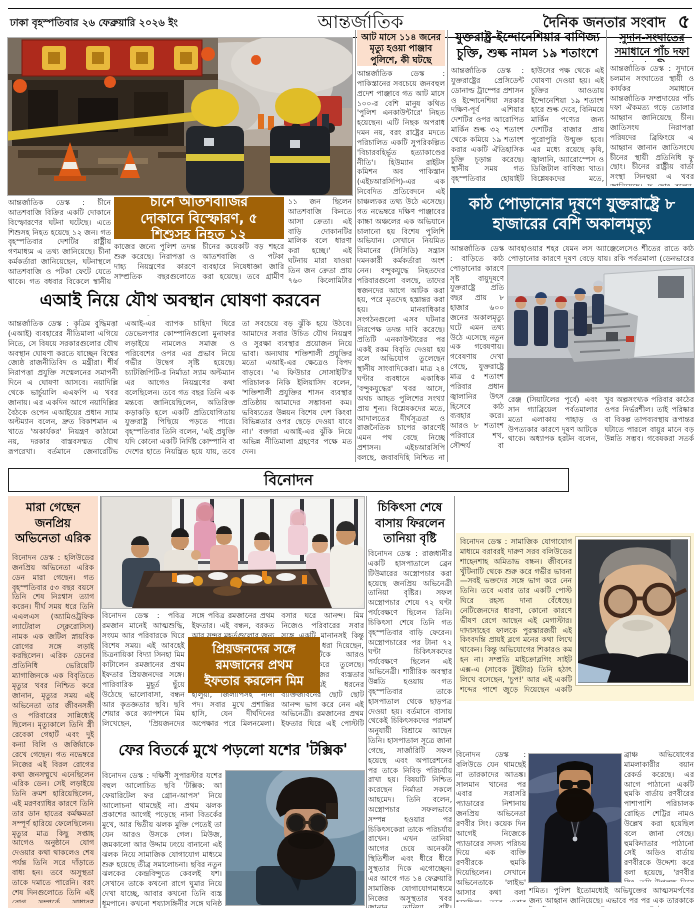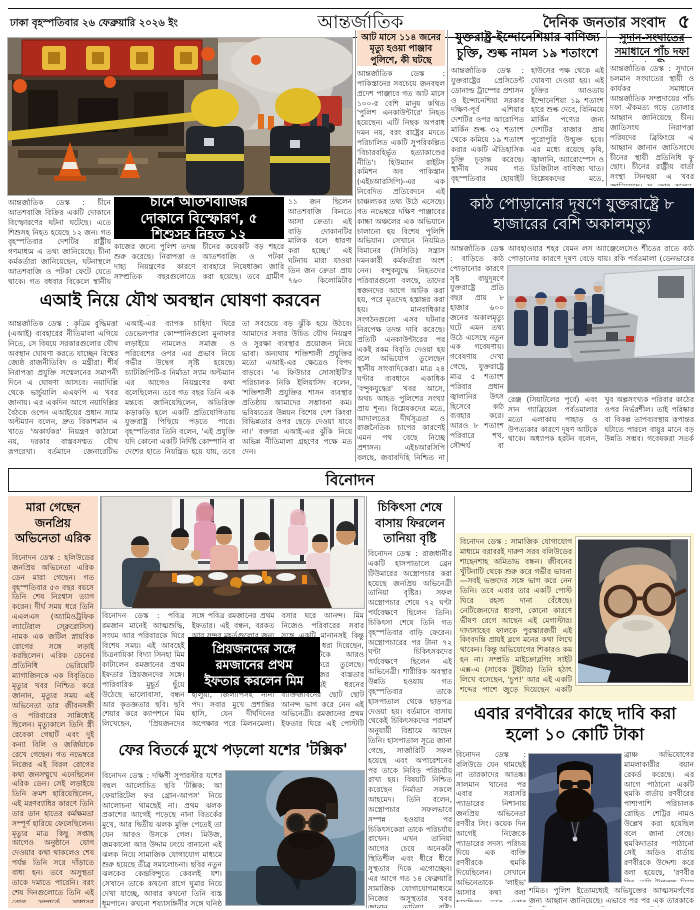--- a/index.html
+++ b/index.html
@@ -17,23 +17,23 @@
          display:flex; align-items:center; justify-content:space-between; padding:14px 2px;}
   .hdr-date { font-size:10px; font-weight:bold; }
   .hdr-sec  { font-size:18px; font-weight:normal; }
   .hdr-paper{ font-size:14px; font-weight:bold; display:flex; align-items:center; gap:12px;}
   .hdr-page { font-size:19px; font-weight:bold; }
   
   .bt { font-size:7.4px; line-height:1.33; text-align:justify; overflow:hidden; color:#1c1c1c; }
   .cols2 { column-count:2; column-gap:7px; }
   .cols3 { column-count:3; column-gap:7px; }
   .hl { font-weight:bold; color:#0a0a0a; text-align:center; overflow:hidden; }
-  .box-red    { background:#000000; color:#fff; font-weight:bold; text-align:center;
+  .box-red    { background:#a16207; color:#fff; font-weight:bold; text-align:center;
                 display:flex; align-items:center; justify-content:center; padding:2px 14px; overflow:hidden;}
-  .box-blue   { background:#0f172a; color:#fff; font-weight:normal; text-align:center;
+  .box-blue   { background:#0c4a6e; color:#fff; font-weight:bold; text-align:center;
                 display:flex; align-items:center; justify-content:center; padding:2px 8px; overflow:hidden;}
   .box-purple { background:#8a3a96; color:#fff; font-weight:bold; text-align:center;
                 display:flex; align-items:center; justify-content:center; padding:2px 6px; overflow:hidden;}
   .box-peach  { background:#fbdfcd; }
   .vr { width:1px; background:#9a9a9a; }
   .photo { display:block; }
   .photo-frame { outline:1px solid #b5b5b5; }
   .divider-box { border:1.2px solid #222; display:flex; align-items:center; justify-content:center;
                  font-weight:bold; font-size:15px; }
   .cream { background:#fdf5d8; }
@@ -159,21 +159,21 @@
         <circle cx="72" cy="30" r="5" fill="#d2a37e"></circle>
         <path d="M66,28 a6,6 0 0,1 12,0 z" fill="#28406a"></path>
       <rect x="84" y="28" width="12" height="30" rx="3" fill="#2c3a55"></rect>
         <circle cx="90" cy="22" r="4.5" fill="#d2a37e"></circle>
         <path d="M85,20 a5.5,5.5 0 0,1 11,0 z" fill="#c8ccd4"></path>
     </g>
   </svg>
 
   <div class="abs bt cols2" style="left:508px; top:395px; width:186px; height:53px;">রেঞ্জ (সিয়াটলের পূর্বে) এবং সান গ্যাব্রিয়েল পর্বতমালার মতো এলাকায় পাহাড় ও উপত্যকার কারণে দূষণ আটকে থাকে। অধ্যাপক হরটন বলেন, খুব অল্পসংখ্যক পরিবার কাঠের ওপর নির্ভরশীল। তাই পরিষ্কার বা বিকল্প তাপব্যবস্থায় রূপান্তর ঘটাতে পারলে বায়ুর মানে বড় উন্নতি সম্ভব। গবেষকরা সতর্ক করেছেন, আবাসিক কাঠ ও কয়লা পোড়ানোর ক্ষতিকর প্রভাবে শুধু যুক্তরাষ্ট্র নয়, যুক্তরাজ্যসহ অন্যান্য দেশেও দেখা যাচ্ছে। সূত্র: দা গার্ডিয়ান</div>
 
-  <div class="abs divider-box" style="left:8px; top:468px; width:684px; height:24px;">বিনোদন</div>
+  <div class="abs divider-box" style="left:8px; top:468px; width:561px; height:24px;">বিনোদন</div>
 
   <div class="abs vr" style="left:100px; top:496px; height:412px;"></div>
   <div class="abs vr" style="left:366px; top:496px; height:412px;"></div>
   <div class="abs vr" style="left:454px; top:496px; height:412px;"></div>
 
   <div class="abs box-peach" style="left:8px; top:496px; width:90px; height:412px; padding:4px;">
     <div class="hl" style="font-size:11.5px; line-height:1.35; height:50px;">মারা গেছেন জনপ্রিয় অভিনেতা এরিক ডেন</div>
     <div class="bt" style="height:350px; margin-top:3px;">বিনোদন ডেস্ক : হলিউডের জনপ্রিয় অভিনেতা এরিক ডেন মারা গেছেন। গত বৃহস্পতিবার ৫৩ বছর বয়সে তিনি শেষ নিঃশ্বাস ত্যাগ করেন। দীর্ঘ সময় ধরে তিনি এএলএস (অ্যামিওট্রফিক ল্যাটেরাল স্ক্লেরোসিস) নামক এক জটিল স্নায়বিক রোগের সঙ্গে লড়াই করছিলেন। এরিক ডেনের প্রতিনিধি ভেরিয়েটি ম্যাগাজিনকে এক বিবৃতিতে মৃত্যুর খবর নিশ্চিত করে জানান, মৃত্যুর সময় এই অভিনেতা তার জীবনসঙ্গী ও পরিবারের সান্নিধ্যেই ছিলেন। মৃত্যুকালে তিনি স্ত্রী রেবেকা গেহার্ট এবং দুই কন্যা বিলি ও জর্জিয়াকে রেখে গেছেন। গত নভেম্বরে নিজের এই বিরল রোগের কথা জনসম্মুখে এনেছিলেন এরিক ডেন। সেই লড়াইয়ে তিনি ক্রমশ হারিয়েছিলেন, এই মরণব্যাধির কারণে তিনি তার ডান হাতের কর্মক্ষমতা সম্পূর্ণ হারিয়ে ফেলেছিলেন। মৃত্যুর মাত্র কিছু সপ্তাহ আগেও অনুষ্ঠানে যোগ দেওয়ার কথা থাকলেও শেষ পর্যন্ত তিনি সরে দাঁড়াতে বাধ্য হন। তবে অসুস্থতা তাকে দমাতে পারেনি। বরং শেষ দিনগুলোতে তিনি এই রোগ সম্পর্কে সাধারণ মানুষের মধ্যে সচেতনতা বাড়াতে এবং গবেষণার কাজে নিজেকে স্বেচ্ছায় যুক্ত করেছিলেন। জনপ্রিয় মেডিক্যাল ড্রামা সিরিজ 'গ্রে'স আনাটমি'-তে ডক্টর মার্ক স্লোয়ান চরিত্রে অভিনয় করে বিশ্বজুড়ে পরিচিতি পেয়েছিলেন এরিক ডেন। এ ছাড়াও এইচবিও-র জনপ্রিয় সিরিজ 'ইউফোরিয়া'-তে তার 'ক্যাল জ্যাকবস' চরিত্রটি দর্শকদের কাছে ব্যাপক প্রশংসিত হয়।</div>
   </div>
 
@@ -267,21 +267,20 @@
       <circle cx="84" cy="62" r="15" fill="rgba(50,40,35,0.14)" stroke="#42291c" stroke-width="4.5"></circle>
       <rect x="57" y="59" width="13" height="4" fill="#42291c"></rect>
       <line x1="99" y1="58" x2="112" y2="52" stroke="#42291c" stroke-width="4"></line>
       <ellipse cx="62" cy="105" rx="34" ry="27" fill="#e3ded2"></ellipse>
       <ellipse cx="62" cy="89" rx="16" ry="6" fill="#cfc9bb"></ellipse>
       <path d="M0,148 L0,126 Q30,112 62,122 Q94,112 114,126 L114,148 Z" fill="#17171c"></path>
       <polygon points="0,148 0,128 34,136 30,148" fill="#a8bfd4"></polygon>
     </svg>
   </div>
 
-  <div class="abs hl" style="left:456px; top:704px; width:238px; height:42px; font-size:16.5px; line-height:1.25;">এবার রণবীরের কাছে দাবি করা হলো ১০ কোটি টাকা</div>
   <div class="abs bt" style="left:456px; top:750px; width:70px; height:152px;">বিনোদন ডেস্ক : বলিউডে যেন থামছেই না তারকাদের আতঙ্ক। সালমান খানের পর এবার সরাসরি প্যাডারের নিশানায় জনপ্রিয় অভিনেতা রণবীর সিং। কয়েক দিন আগেই নিজেকে প্যাডারের সদস্য পরিচয় দিয়ে এক ব্যক্তি রণবীরকে হুমকি দিয়েছিলেন। সেখানে অভিনেতাকে 'লাইভ' আসার কথা বলা হয়েছিল। তবে এবার সেই হুমকি কেবল কথায় সীমাবদ্ধ থাকেনি, রণবীরের কাছে দাবি করা হয়েছে নগদ ১০ কোটি টাকা। ভারতীয় সংবাদমাধ্যমের এক প্রতিবেদনে বলা হয়, আমেরিকার একটি নির্দিষ্ট ফোন নম্বর থেকে রণবীরের কাছে হুমকি মেসেজ পাঠানো হয়েছে। বিষয়টি প্রকাশ্যে আসতেই নড়েচড়ে বসেছে মুম্বাই পুলিশ। পরিস্থিতি বিবেচনায় নিয়ে ইতোমধ্যেই আমেরিকার ওই নম্বরটির সঙ্গে যোগাযোগ করেছে তারা। রণবীরের নিরাপত্তা নিয়ে কোনো ঝুঁকি নিতে চাইছে না প্রশাসন। ইতোমধ্যেই তার নিরাপত্তা বাড়ানো হয়েছে এবং মুম্বাই পুলিশের ক্রাইম</div>
 
   <svg class="abs photo photo-frame" style="left:529px; top:754px;" width="92" height="128" viewBox="0 0 92 128">
     <rect width="92" height="128" fill="#3f4d6d"></rect>
     <ellipse cx="22" cy="28" rx="30" ry="9" fill="#7a87a5" opacity="0.5" transform="rotate(-14 22 28)"></ellipse>
     <ellipse cx="72" cy="62" rx="26" ry="8" fill="#6c7a98" opacity="0.5" transform="rotate(-10 72 62)"></ellipse>
     <path d="M16,70 Q20,60 32,56 L60,56 Q74,60 78,72 L80,128 L12,128 Z" fill="#101014"></path>
     <polygon points="38,58 54,58 47,86" fill="#1c1c22"></polygon>
     <circle cx="46" cy="85" r="2.4" fill="#c8ccd4"></circle>
     <line x1="41" y1="60" x2="46" y2="83" stroke="#8a8e98" stroke-width="0.8"></line>

